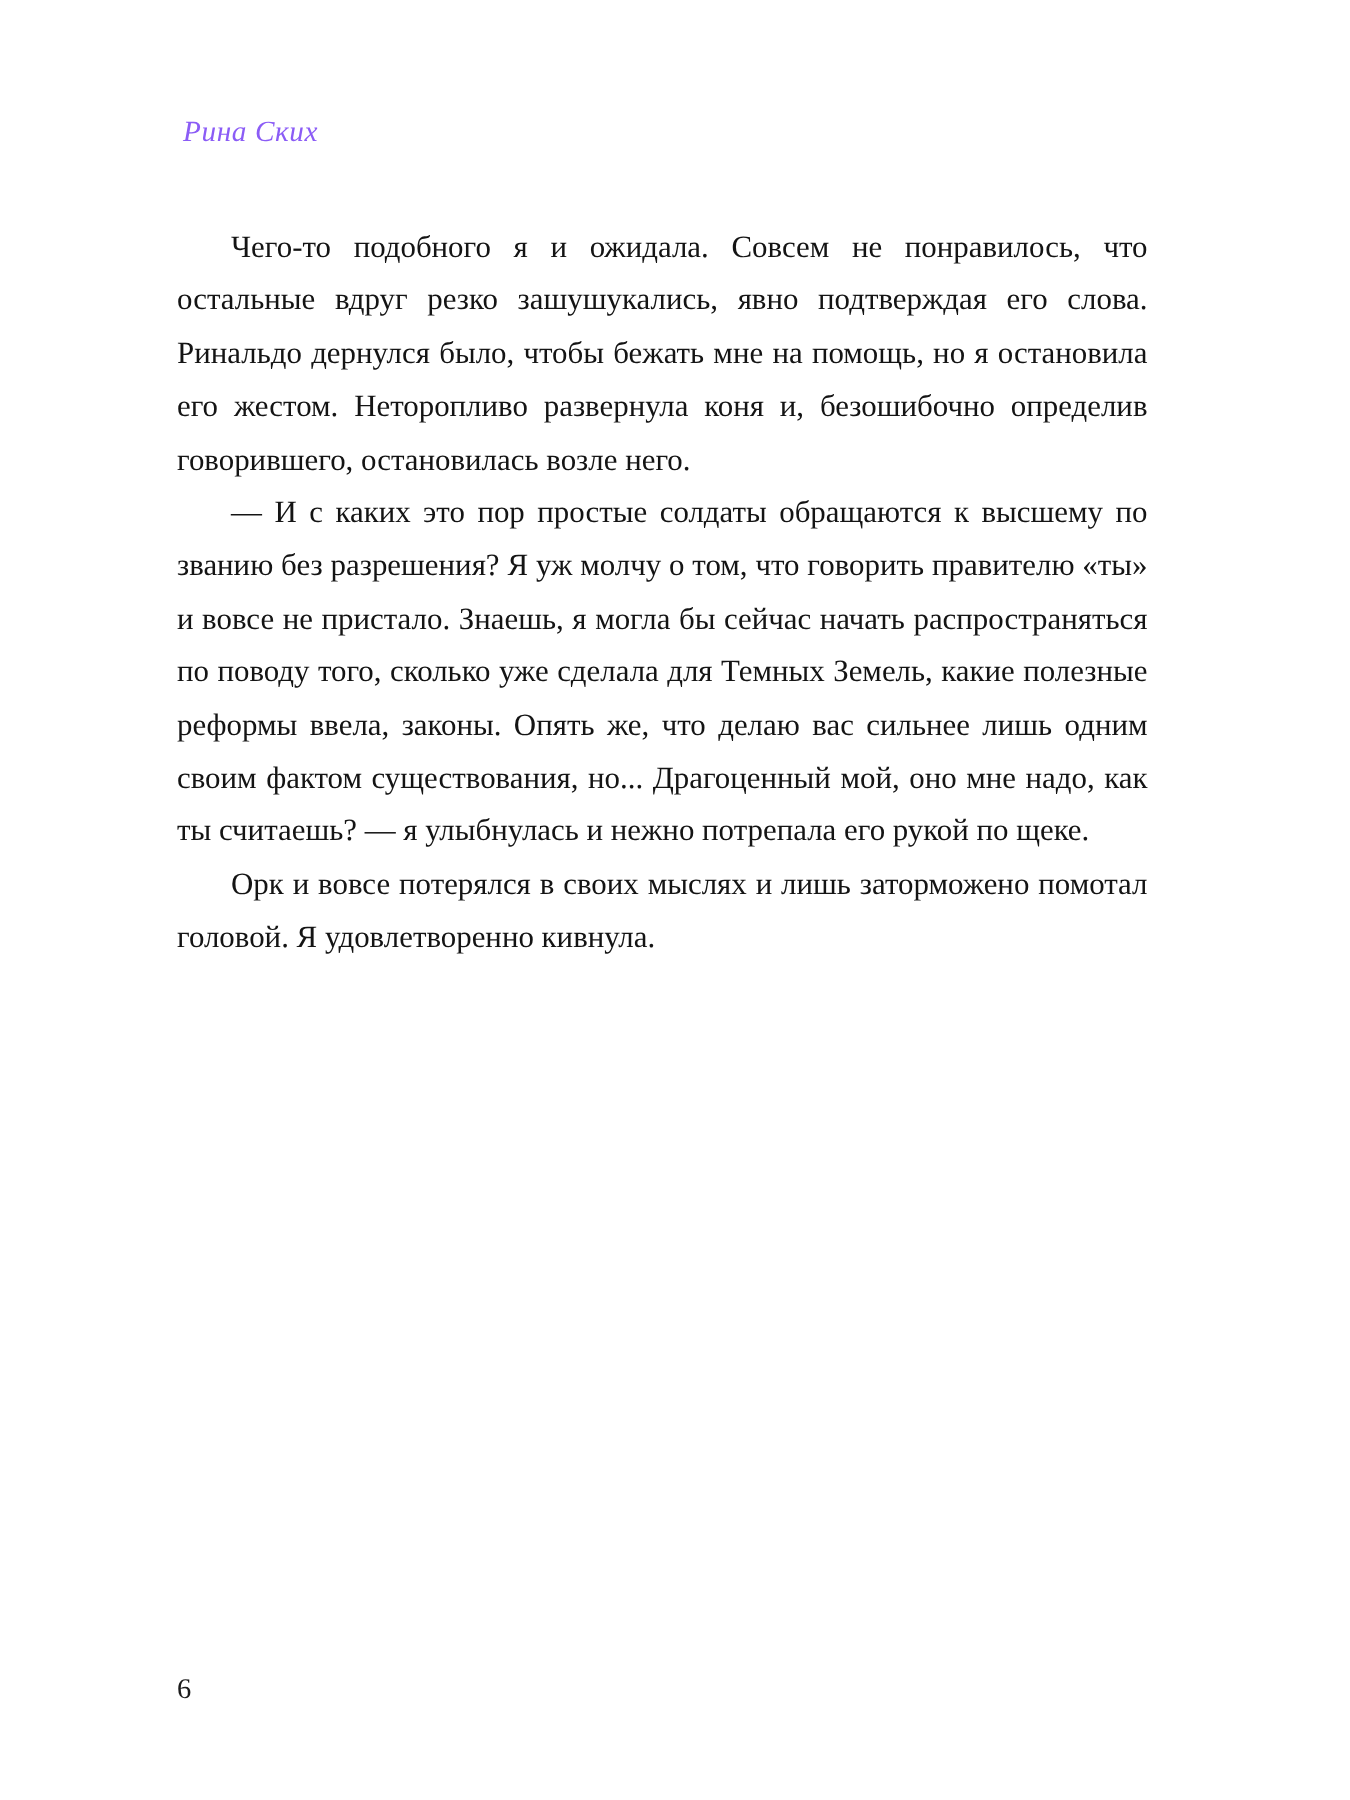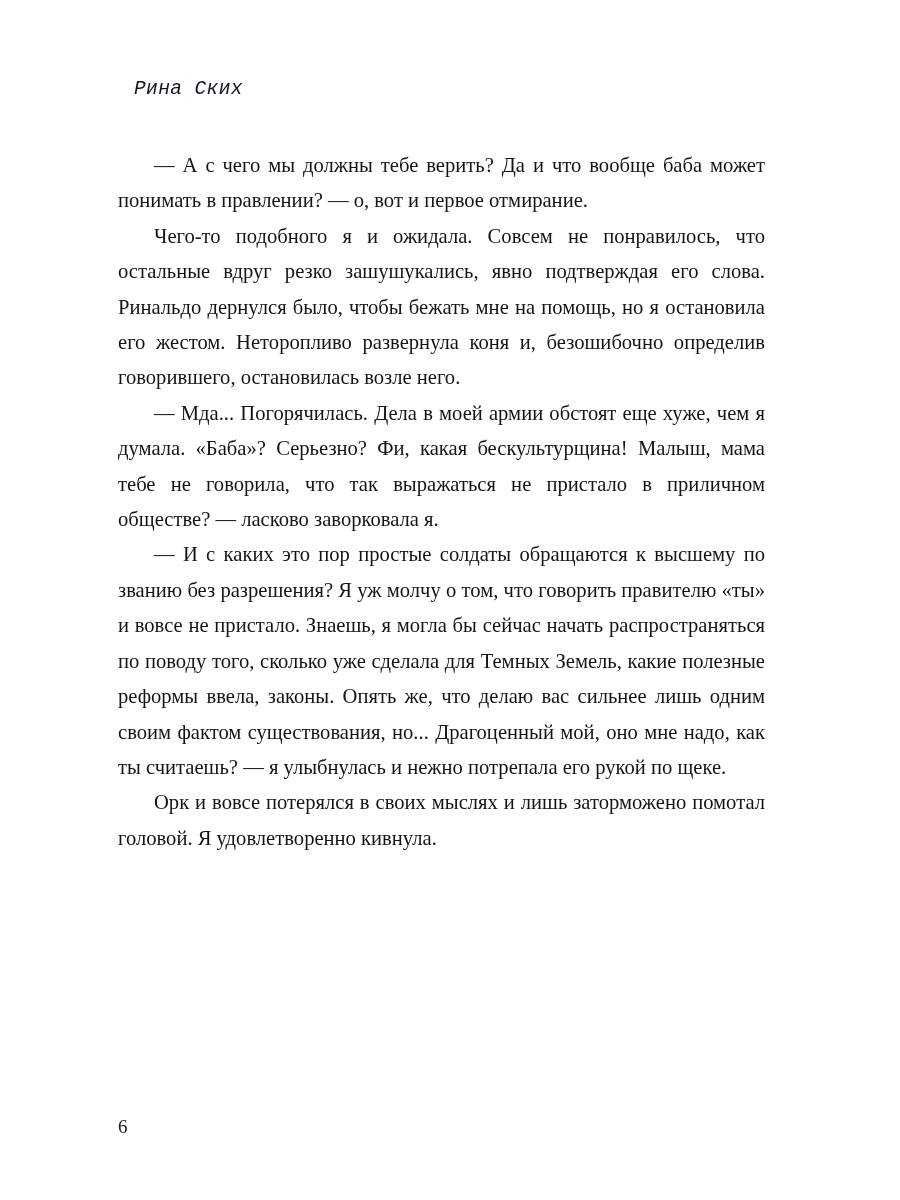--- a/index.html
+++ b/index.html
@@ -15,26 +15,26 @@
     overflow: hidden;
   }
   .page {
     position: relative;
     width: 900px;
     height: 1200px;
     box-sizing: border-box;
     padding: 78px 135px 0 118px;
   }
   .running-head {
-    font-family: Liberation Mono, monospace;
+    font-family: Liberation Serif, serif;
     font-style: italic;
     font-size: 19.5px;
     letter-spacing: 0.4px;
-    color: #0f172a;
-    margin: 0 0 48px 16px;
+    color: #8b5cf6;
+    margin: 0 0 48px 4px;
   }
   .body-text {
     font-size: 20.6px;
     line-height: 35.4px;
     text-align: justify;
     text-justify: inter-word;
     hyphens: manual;
     color: #141414;
   }
   .body-text p {
@@ -50,22 +50,20 @@
   }
 </style>
 </head>
 <body>
 
 <div class="page">
 
   <div class="running-head">Рина Ских</div>
 
   <div class="body-text">
-    <p>— А с чего мы должны тебе верить? Да и что вообще баба может понимать в правлении? — о, вот и первое отмирание.</p>
     <p>Чего-то подобного я и ожидала. Совсем не понравилось, что остальные вдруг резко зашушукались, явно подтверждая его слова. Ринальдо дернулся было, чтобы бежать мне на по­мощь, но я остановила его жестом. Неторопливо развернула коня и, безошибочно определив говорившего, остановилась возле него.</p>
-    <p>— Мда...  Погорячилась. Дела в моей армии обстоят еще хуже, чем я думала. «Баба»? Серьезно? Фи, какая бескультур­щина! Малыш, мама тебе не говорила, что так выражаться не пристало в приличном обществе? — ласково заворковала я.</p>
     <p>— И с каких это пор простые солдаты обращаются к выс­шему по званию без разрешения? Я уж молчу о том, что гово­рить правителю «ты» и вовсе не пристало. Знаешь, я могла бы сейчас начать распространяться по поводу того, сколько уже сделала для Темных Земель, какие полезные реформы ввела, законы. Опять же, что делаю вас сильнее лишь одним своим фактом существования, но... Драгоценный мой, оно мне надо, как ты считаешь? — я улыбнулась и нежно потре­пала его рукой по щеке.</p>
     <p>Орк и вовсе потерялся в своих мыслях и лишь затормо­жено помотал головой. Я удовлетворенно кивнула.</p>
   </div>
 
   <div class="folio">6</div>
 
 </div>
 
 </body></html>

